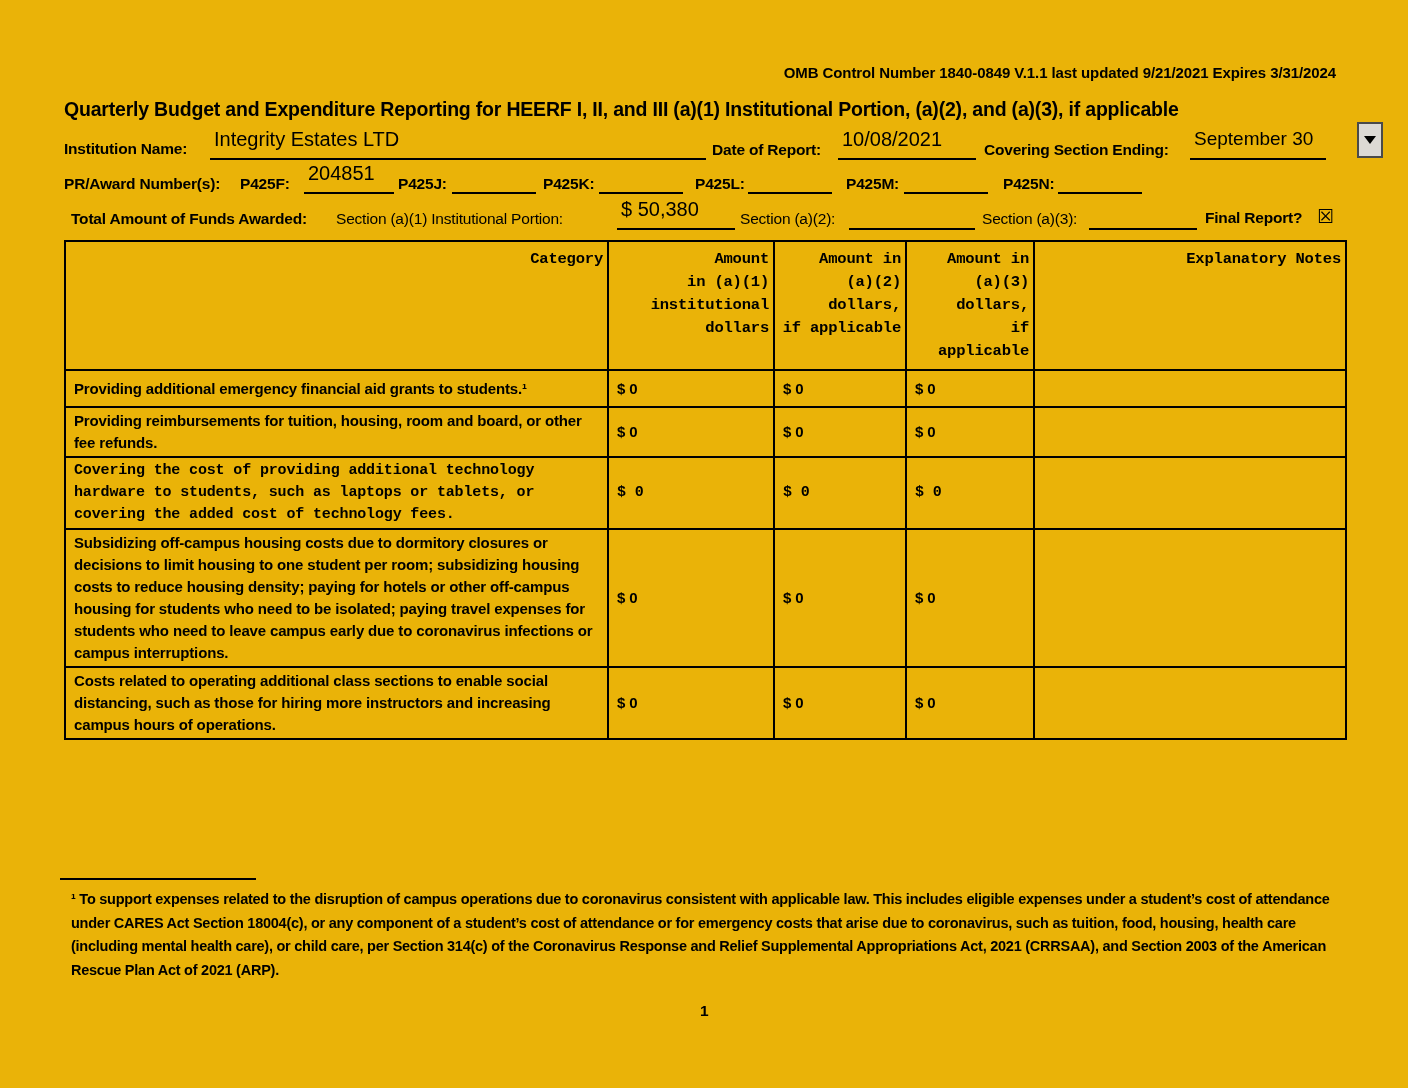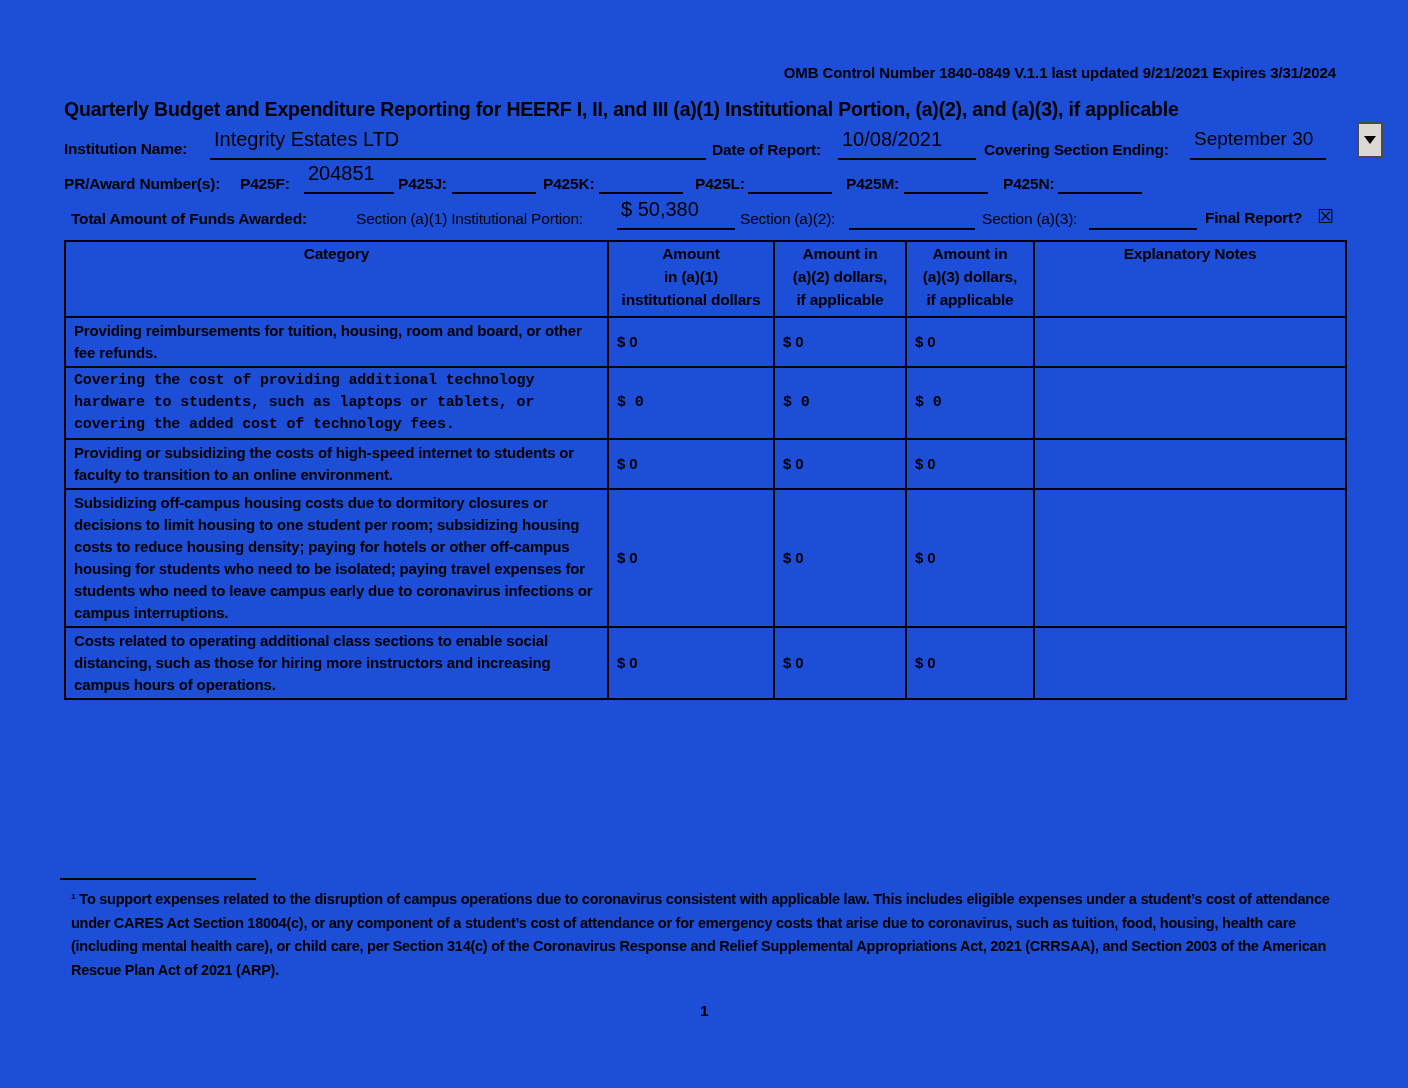--- a/index.html
+++ b/index.html
@@ -1,17 +1,17 @@
 <!DOCTYPE html>
 <html><head>
 <meta charset="utf-8">
 <style>
   html,body{margin:0;padding:0;background:#fff;}
   .page{
-    position:relative;width:1408px;height:1088px;background:#1d4ed8;
+    position:relative;width:1408px;height:1088px;background:#eab308;
     font-family:"Liberation Sans",sans-serif;color:#000;overflow:hidden;
   }
   .abs{position:absolute;}
   .lbl{font-weight:bold;font-size:15.5px;letter-spacing:-0.2px;white-space:nowrap;}
   .lbl-reg{font-weight:400;font-size:15.5px;letter-spacing:-0.2px;white-space:nowrap;}
   .omb{font-weight:bold;font-size:15px;letter-spacing:-0.1px;white-space:nowrap;}
   .title{font-weight:bold;font-size:19.5px;letter-spacing:-0.2px;white-space:nowrap;}
   .fill{
     display:flex;align-items:flex-end;border-bottom:2px solid #000;
     font-weight:400;letter-spacing:0;
@@ -29,21 +29,21 @@
   }
   .chk{font-family:"DejaVu Sans",sans-serif;font-size:19px;font-weight:bold;line-height:19px;}
   table.budget{
     border-collapse:collapse;table-layout:fixed;width:1281px;
   }
   table.budget th,table.budget td{
     border:2px solid #000;box-sizing:border-box;overflow:hidden;
   }
   table.budget th{
     font-weight:bold;font-size:15.5px;letter-spacing:-0.2px;line-height:23px;
-    text-align:center;vertical-align:top;white-space:pre-line;padding:0 4px;
+    text-align:right;vertical-align:top;white-space:pre-line;padding:6px 4px;font-family:Liberation Mono, monospace;
   }
   table.budget td{
     font-weight:bold;font-size:15px;letter-spacing:-0.15px;line-height:22px;
     vertical-align:middle;padding:2px 8px;
   }
   td.cat{padding-left:9px;padding-right:14px;}
   td.amt{padding-left:8px;white-space:nowrap;}
   .footnote{
     font-weight:bold;font-size:14.5px;letter-spacing:-0.25px;line-height:23.5px;margin-left:9px;
   }
@@ -103,21 +103,21 @@
   <div class="abs fill" style="left:904px;top:160px;width:84px;height:32px;">
     <span class="val"></span>
   </div>
 
   <span class="abs lbl" style="left:1003px;top:175px;">P425N:</span>
   <div class="abs fill" style="left:1058px;top:160px;width:84px;height:32px;">
     <span class="val"></span>
   </div>
 
   <span class="abs lbl" style="left:64px;top:210px;margin-left:7px;">Total Amount of Funds Awarded:</span>
-  <span class="abs lbl-reg" style="left:356px;top:210px;">Section (a)(1) Institutional Portion:</span>
+  <span class="abs lbl-reg" style="left:336px;top:210px;">Section (a)(1) Institutional Portion:</span>
   <div class="abs fill" style="left:617px;top:196px;width:118px;height:32px;">
     <span class="val">$ 50,380</span>
   </div>
 
   <span class="abs lbl-reg" style="left:740px;top:210px;">Section (a)(2):</span>
   <div class="abs fill" style="left:849px;top:196px;width:126px;height:32px;">
     <span class="val"></span>
   </div>
 
   <span class="abs lbl-reg" style="left:982px;top:210px;">Section (a)(3):</span>
@@ -145,41 +145,41 @@
         <th>Amount in
 (a)(2) dollars,
 if applicable</th>
         <th>Amount in
 (a)(3) dollars,
 if applicable</th>
         <th>Explanatory Notes</th>
       </tr>
     </thead>
     <tbody>
+      <tr style="height:37px;">
+        <td class="cat">Providing additional emergency financial aid grants to students.¹</td>
+        <td class="amt">$ 0</td>
+        <td class="amt">$ 0</td>
+        <td class="amt">$ 0</td>
+        <td></td>
+      </tr>
       <tr style="height:46px;">
         <td class="cat">Providing reimbursements for tuition, housing, room and board, or other fee refunds.</td>
         <td class="amt">$ 0</td>
         <td class="amt">$ 0</td>
         <td class="amt">$ 0</td>
         <td></td>
       </tr>
       <tr style="height:70px;font-family:Liberation Mono, monospace;">
         <td class="cat">Covering the cost of providing additional technology hardware to students, such as laptops or tablets, or covering the added cost of technology fees.</td>
         <td class="amt">$ 0</td>
         <td class="amt">$ 0</td>
         <td class="amt">$ 0</td>
         <td></td>
       </tr>
-      <tr style="height:46px;">
-        <td class="cat">Providing or subsidizing the costs of high-speed internet to students or faculty to transition to an online environment.</td>
-        <td class="amt">$ 0</td>
-        <td class="amt">$ 0</td>
-        <td class="amt">$ 0</td>
-        <td></td>
-      </tr>
       <tr style="height:137px;">
         <td class="cat">Subsidizing off-campus housing costs due to dormitory closures or decisions to limit housing to one student per room; subsidizing housing costs to reduce housing density; paying for hotels or other off-campus housing for students who need to be isolated; paying travel expenses for students who need to leave campus early due to coronavirus infections or campus interruptions.</td>
         <td class="amt">$ 0</td>
         <td class="amt">$ 0</td>
         <td class="amt">$ 0</td>
         <td></td>
       </tr>
       <tr style="height:70px;">
         <td class="cat">Costs related to operating additional class sections to enable social distancing, such as those for hiring more instructors and increasing campus hours of operations.</td>
         <td class="amt">$ 0</td>

